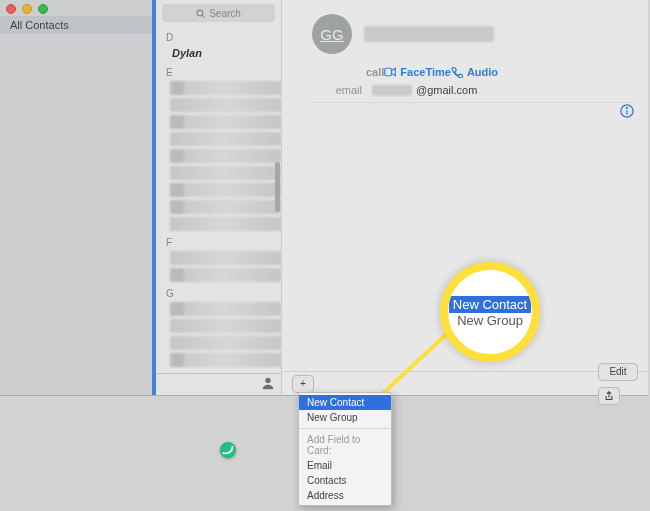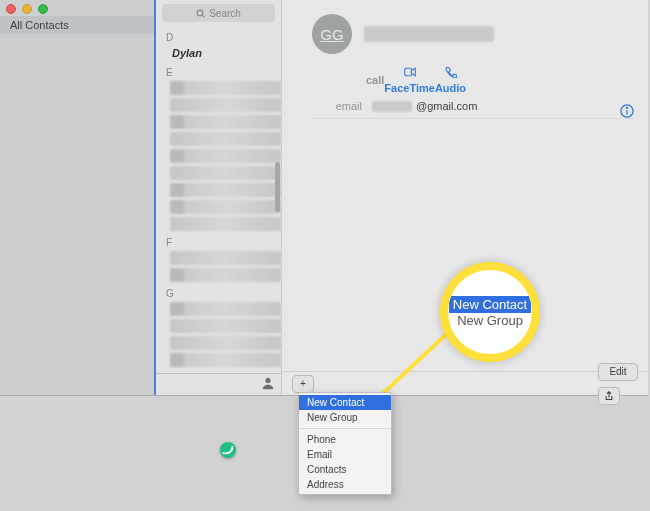--- a/index.html
+++ b/index.html
@@ -16,21 +16,21 @@
   .titlebar {
     position:absolute; top:4px; left:6px; display:flex; gap:6px; z-index:10;
   }
   .tl { width:10px; height:10px; border-radius:50%; }
   .tl.red { background:#ff5f57; border:1px solid #e33e32;}
   .tl.yel { background:#ffbd2e; border:1px solid #e1a116;}
   .tl.grn { background:#28c940; border:1px solid #17a82d;}
 
   
   .sidebar {
-    width:156px; background:#dfe1e3; border-right:2px solid #3b82f6;
+    width:156px; background:#dfe1e3; border-right:4px solid #3b82f6;
     padding-top:16px;
   }
   .sidebar-row {
     font-size:11px; color:#333; padding:3px 10px; background:#cfd3d6;
   }
   .listcol {
     width:126px; background:#fafafa; border-right:1px solid #ddd;
     display:flex; flex-direction:column;
   }
   .search {
@@ -58,21 +58,21 @@
   }
   .silhouette svg{width:14px;height:14px;fill:#6d6d6d;}
 
   .detail{ flex:1; background:#fff; position:relative; padding:14px 14px 0 30px;}
   .avatar-row{display:flex; align-items:center; gap:12px;}
   .avatar{width:40px;height:40px;border-radius:50%;background:#a8abad;
     display:flex;align-items:center;justify-content:center;color:#fff;font-size:15px;text-decoration:underline;}
   .name-blur{width:130px;height:16px;background:#dcdcdc;border-radius:2px;filter:blur(1px);}
   .comm-row{display:flex;align-items:center;gap:0;margin:12px 0 6px 54px;font-size:11px;font-weight:bold;}
   .comm-row .lbl{color:#9a9a9a;}
-  .comm-item{display:flex;align-items:center;gap:4px;color:#1f7ef0;flex-direction:column;}
+  .comm-item{display:flex;align-items:center;gap:4px;color:#1f7ef0;}
   .comm-item svg{width:12px;height:12px;fill:none;stroke:#1f7ef0;stroke-width:1.5;}
   .field-row{display:flex;gap:10px;font-size:11px;margin:3px 0;}
   .field-row .fl{width:50px;text-align:right;color:#9a9a9a;}
   .field-row .fv{color:#333;display:flex;align-items:center;gap:4px;}
   .val-blur{width:70px;height:11px;background:#dcdcdc;border-radius:2px;filter:blur(1px);}
   .hr{height:1px;background:#eee;margin:6px 0;}
   .info-i{position:absolute;right:14px;top:104px;width:14px;height:14px;}
   .info-i svg{width:14px;height:14px;fill:none;stroke:#1f7ef0;stroke-width:1.5;}
 
   .detail-footer{
@@ -238,20 +238,20 @@
 
 <div class="callout-circle">
   <span class="c1">New Contact</span>
   <span class="c2">New Group</span>
 </div>
 
 <div class="menu">
   <div class="mi hl">New Contact</div>
   <div class="mi">New Group</div>
   <div class="sep"></div>
-  <div class="mi">Phone</div>
+  <div class="mh">Add Field to Card:</div>
   <div class="mi">Email</div>
   <div class="mi">Contacts</div>
   <div class="mi">Address</div>
 
 </div>
 
 <div class="gdot"></div>
 
 </body></html>

